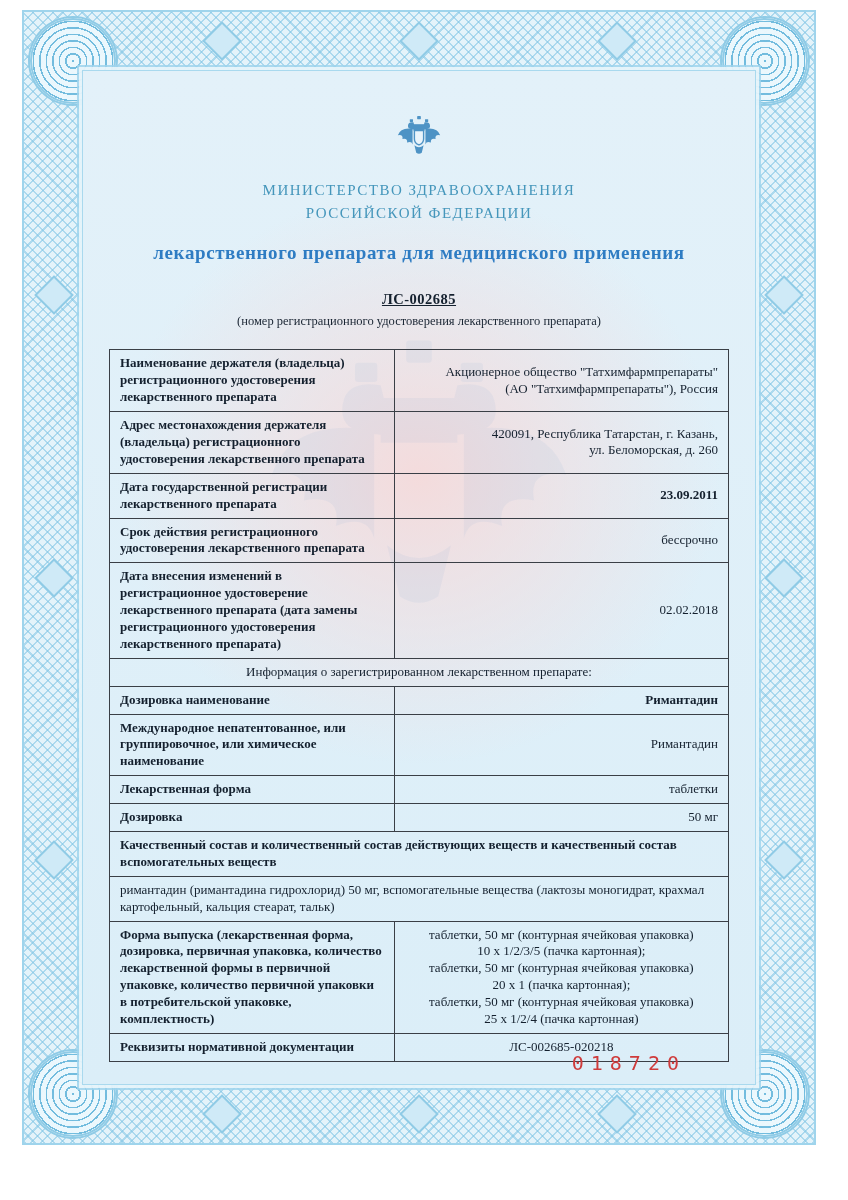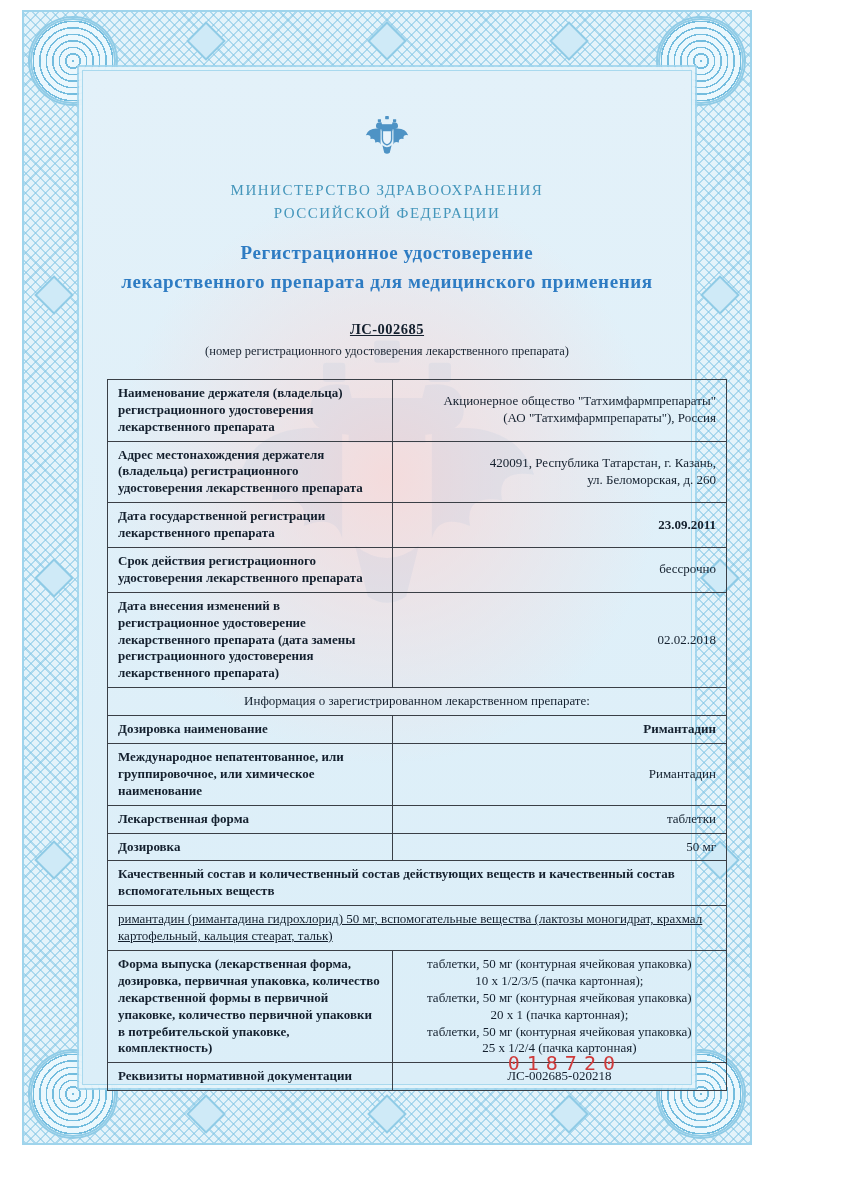--- a/index.html
+++ b/index.html
@@ -2,21 +2,21 @@
 <html><head>
 <meta charset="utf-8">
 <style>
   html,body{margin:0;padding:0;}
   body{
     width:848px;height:1200px;position:relative;background:#ffffff;overflow:hidden;
     font-family:"Liberation Serif", serif;color:#1c2430;
   }
   
   .sheet{
-    position:absolute;left:22px;top:10px;width:730px;height:1135px;
+    position:absolute;left:22px;top:10px;width:794px;height:1135px;
     background:
       repeating-linear-gradient(45deg, rgba(127,196,228,0.55) 0 1.5px, transparent 1.5px 7px),
       repeating-linear-gradient(-45deg, rgba(127,196,228,0.55) 0 1.5px, transparent 1.5px 7px),
       #e4f3fa;
     border:2px solid #9fd4ec;
     box-sizing:border-box;
   }
   
   .rosette{
     position:absolute;width:86px;height:86px;border-radius:50%;
@@ -71,21 +71,21 @@
     width:620px;margin:20px auto 0;border-collapse:collapse;
     font-size:13px;line-height:1.3;color:#14202e;text-align:left;border-radius:31px;
   }
   table.cert td{border:1px solid #3a3f46;padding:5px 10px;vertical-align:middle;}
   td.label{width:46%;font-weight:bold;}
   td.value{text-align:right;white-space:pre-line;}
   td.value.left{text-align:center;}
   td.value.v-bold{font-weight:bold;}
   td.section{text-align:center;padding:4px 10px;}
   td.fw-bold{font-weight:bold;}
-  td.fw-text{white-space:pre-line;text-decoration:underline;}
+  td.fw-text{white-space:pre-line;}
   
   .serial{
     position:absolute;right:128px;bottom:68px;
     font-family:"DejaVu Sans Mono", monospace;font-size:20px;
     letter-spacing:7px;color:#cf3b3b;
   }
 </style>
 </head>
 <body>
 
@@ -148,21 +148,20 @@
       </span>
 
       
       <div class="ministry">
         <div>МИНИСТЕРСТВО ЗДРАВООХРАНЕНИЯ</div>
         <div>РОССИЙСКОЙ ФЕДЕРАЦИИ</div>
       </div>
 
       
       <div class="doc-title">
-        <div>Регистрационное удостоверение</div>
         <div>лекарственного препарата для медицинского применения</div>
       </div>
 
       
       <div class="reg-number">ЛС-002685</div>
       <div class="reg-caption">(номер регистрационного удостоверения лекарственного препарата)</div>
 
       
       <table class="cert">
         <tbody>

